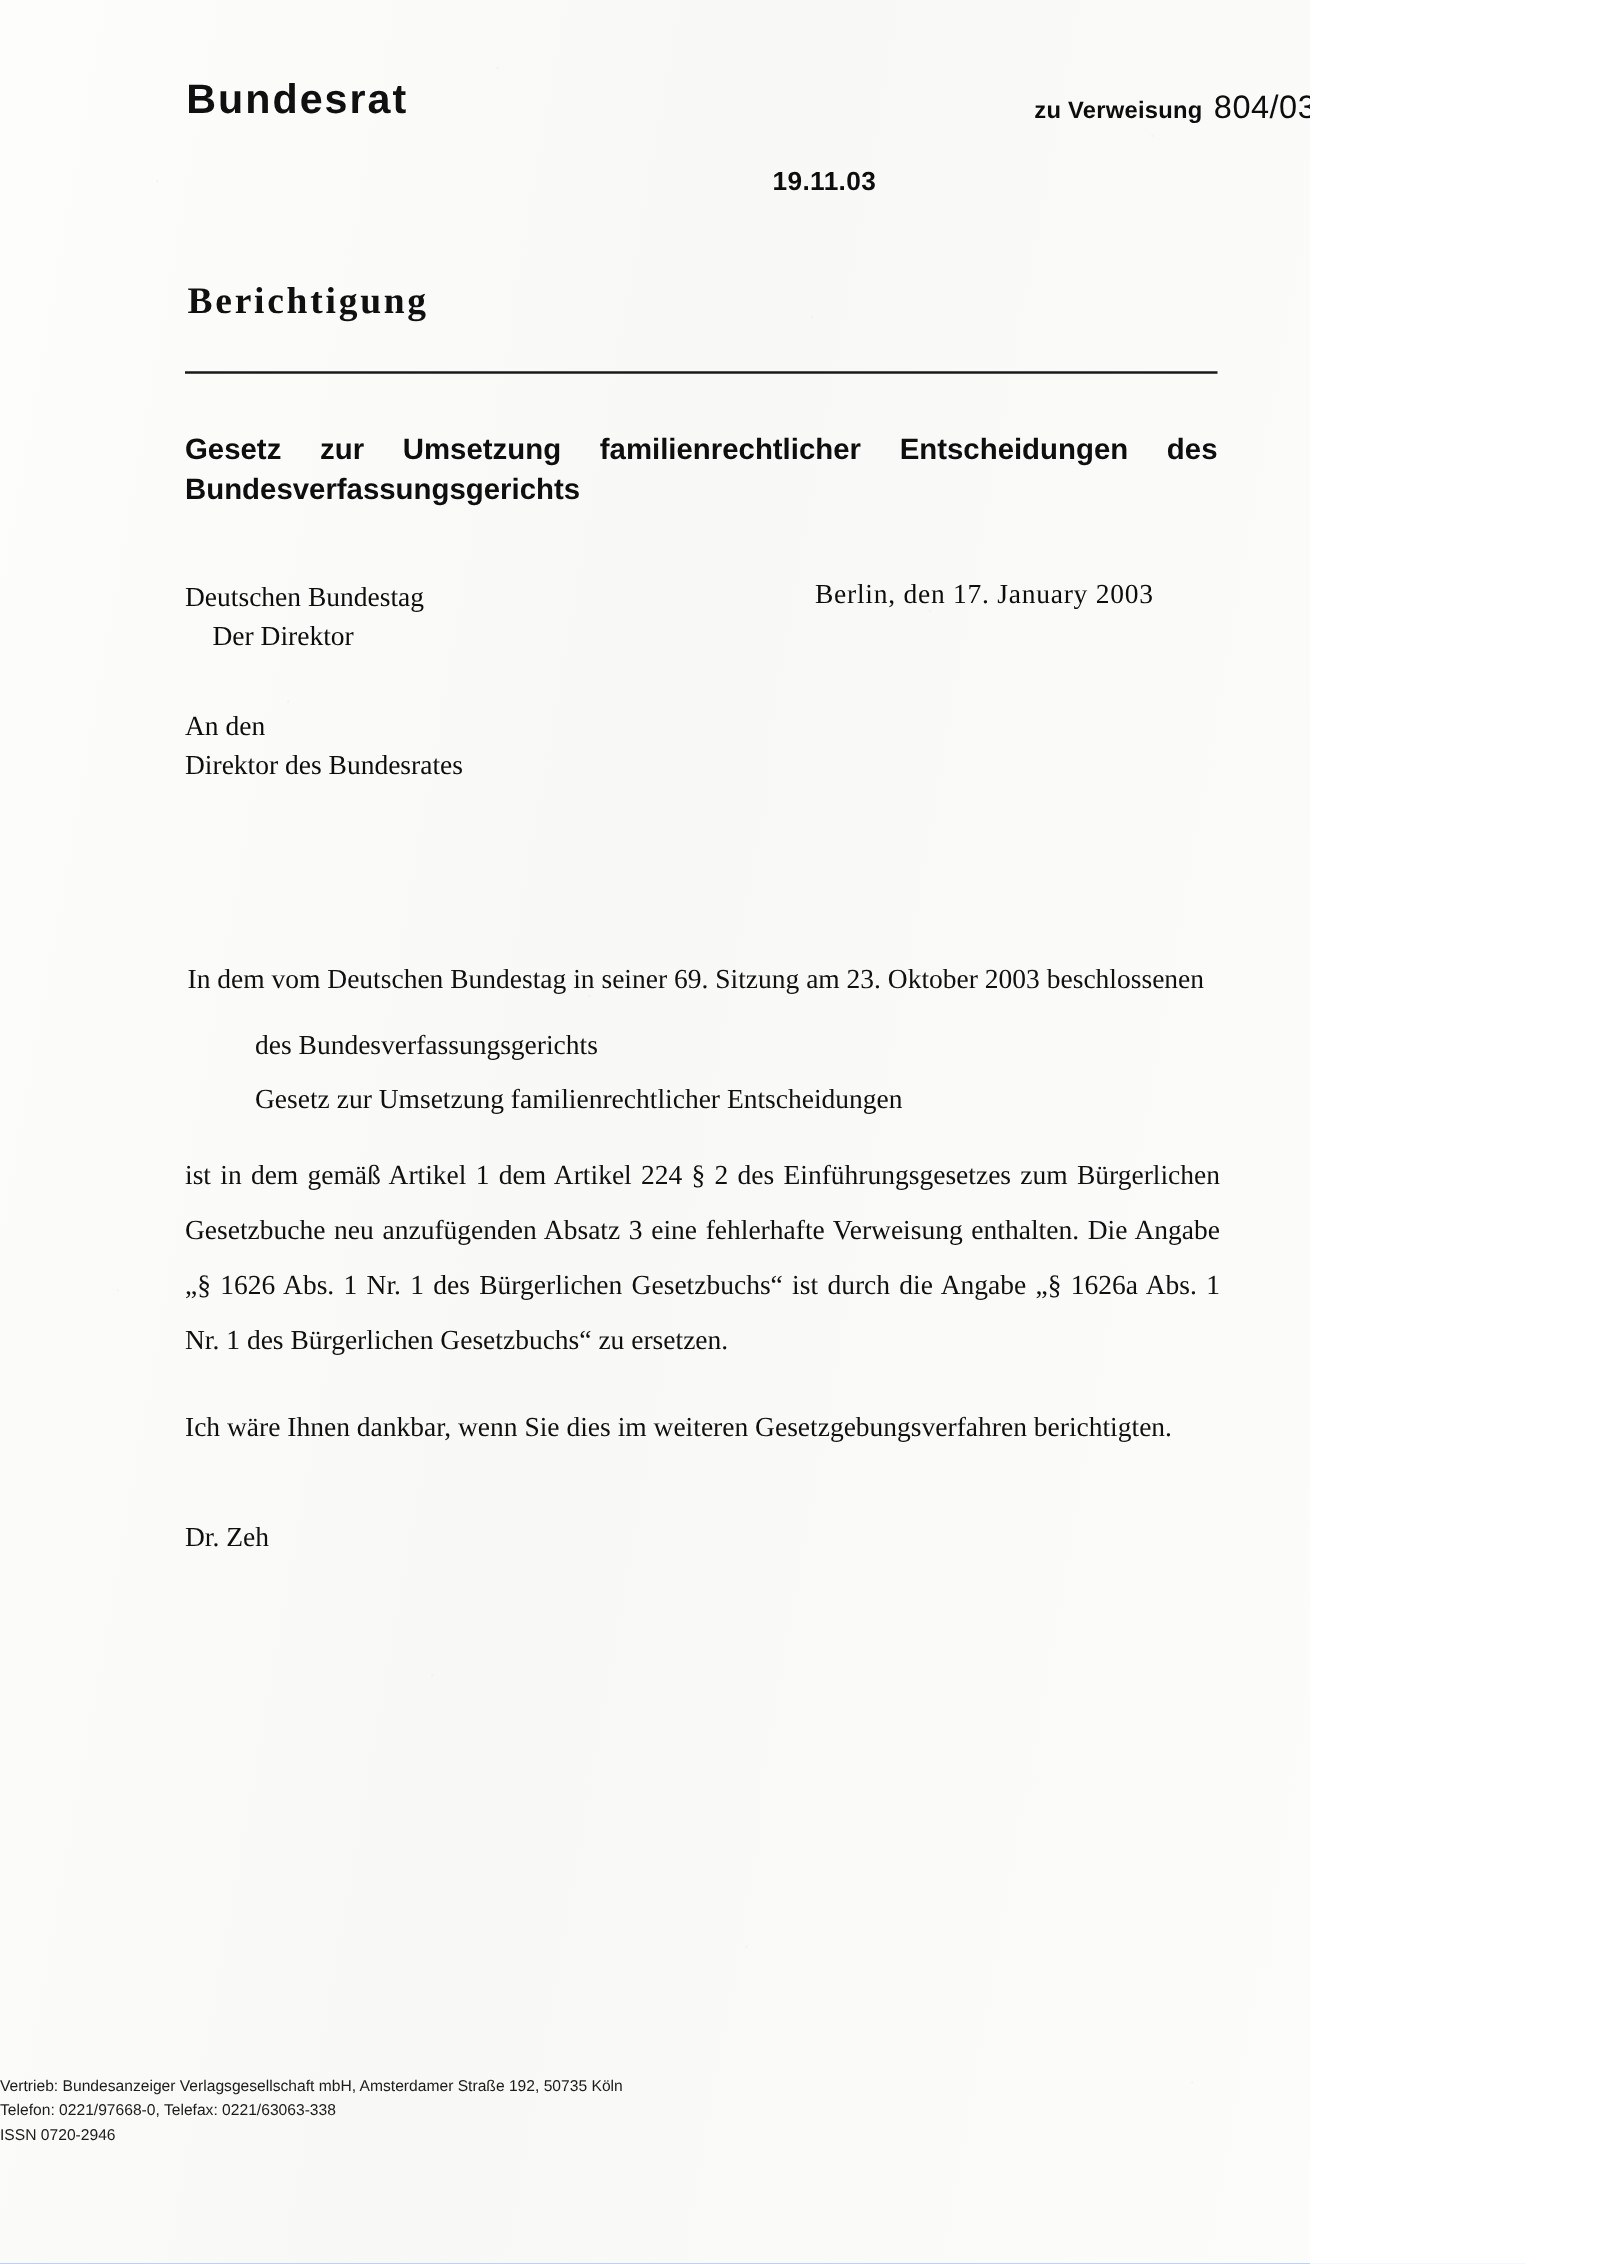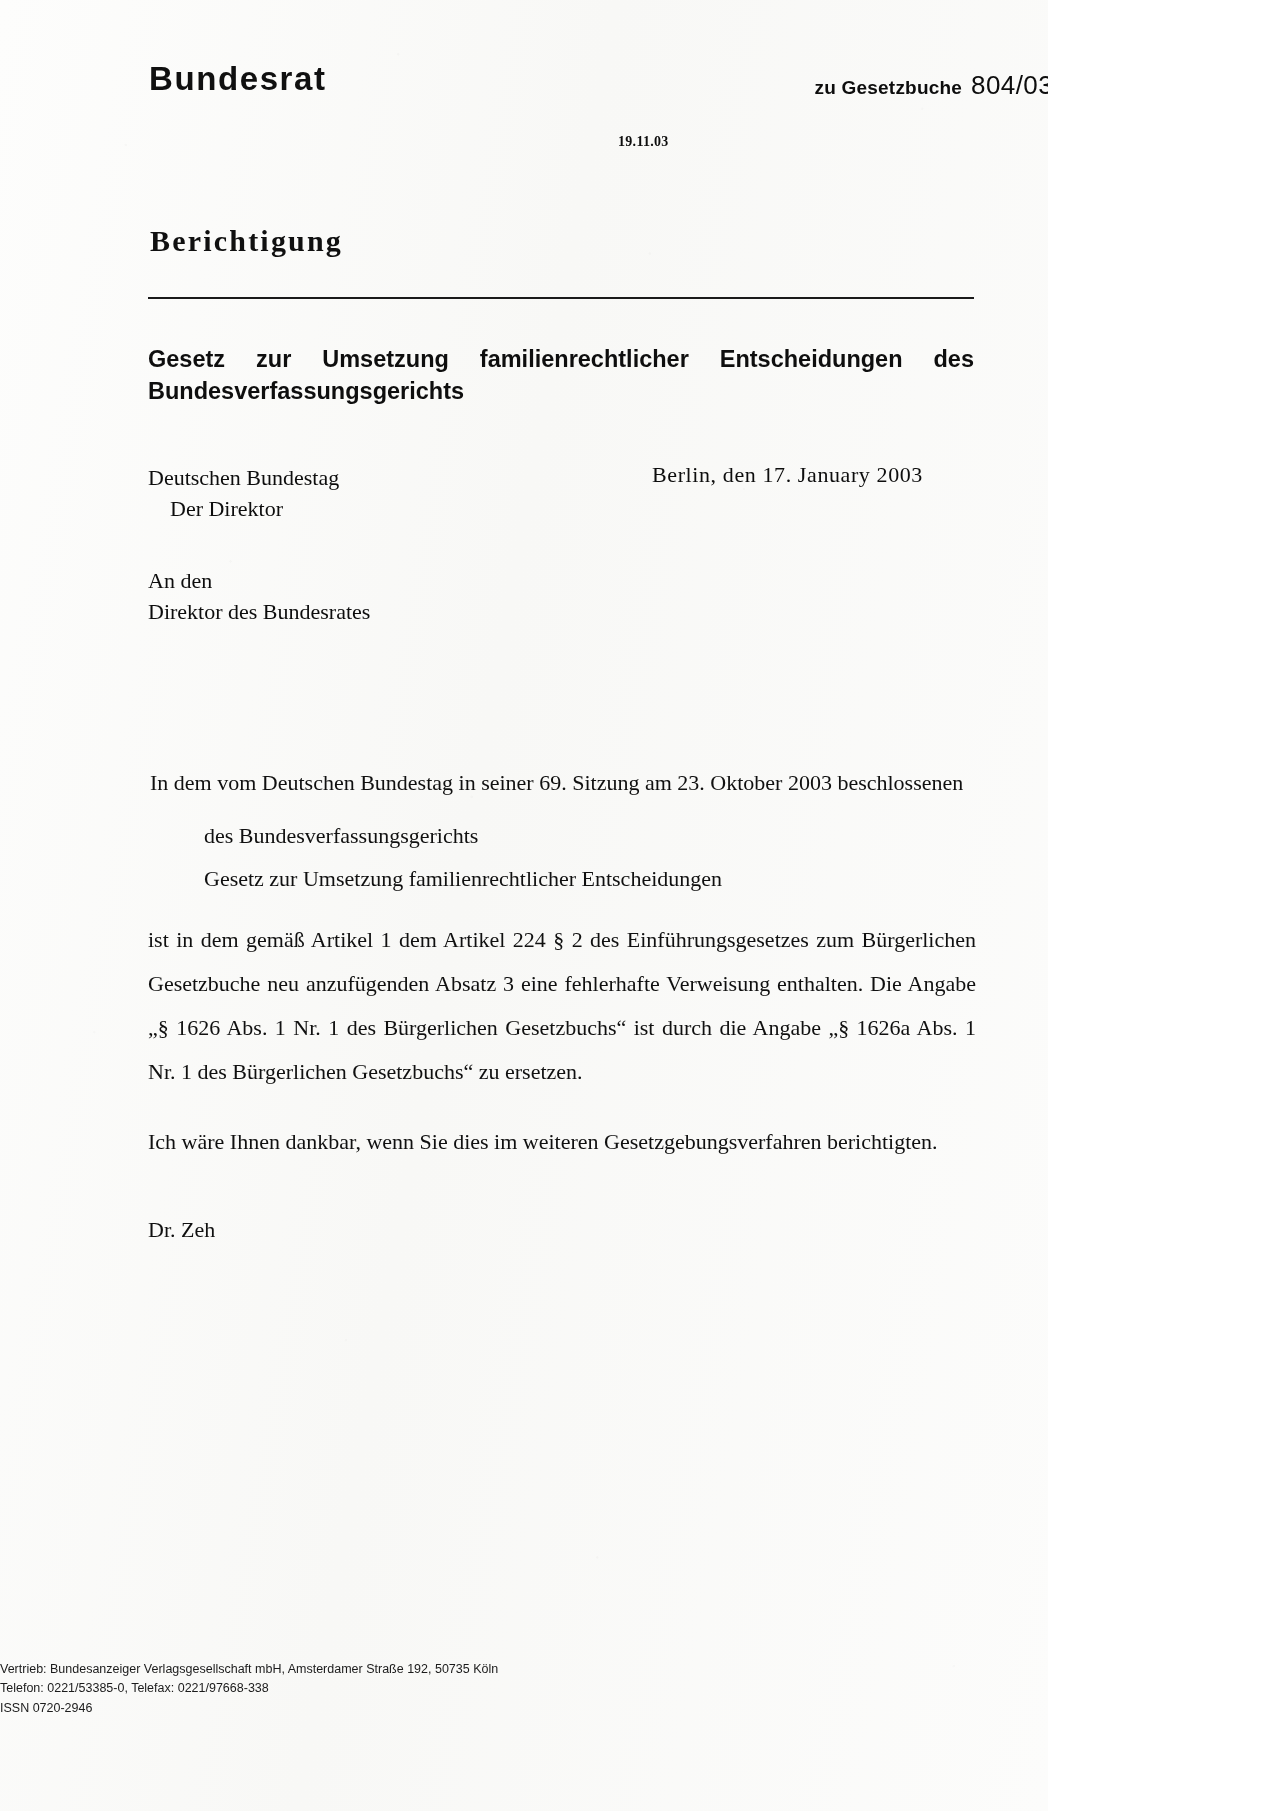--- a/index.html
+++ b/index.html
@@ -75,23 +75,23 @@
   .doc-ref .ref-number {
     font-weight: normal;
     font-size: 26px;
     letter-spacing: 0.4px;
     margin-left: 9px;
   }
   .doc-date {
     position: absolute;
     left: 618px;
     top: 134px;
-    font-family: Liberation Serif, serif;
-    font-weight: bold;
-    font-size: 14px;
+    font-family: Liberation Sans, sans-serif;
+    font-weight: bold;
+    font-size: 21px;
     letter-spacing: 0.3px;
   }
 
   
   .doc-kind {
     position: absolute;
     left: 150px;
     top: 224px;
     font-family: Liberation Serif, serif;
     font-weight: bold;
@@ -205,21 +205,21 @@
 <body>
 
 <div id="page">
   <div id="paper-texture"></div>
 
   <div id="content">
 
     <div class="masthead">
       <div class="org-name">Bundesrat</div>
       <div class="doc-ref">
-        <span class="ref-label">zu Gesetzbuche</span><span class="ref-number">804/03</span>
+        <span class="ref-label">zu Verweisung</span><span class="ref-number">804/03</span>
       </div>
     </div>
 
     <div class="doc-date">19.11.03</div>
 
     <div class="doc-kind">Berichtigung</div>
 
     <div class="rule"></div>
 
     <div class="law-title">
@@ -250,18 +250,18 @@
 
       <p class="p-main">ist in dem gemäß Artikel 1 dem Artikel 224 § 2 des Einführungsgesetzes zum Bürgerlichen Gesetzbuche neu anzufügenden Absatz 3 eine fehlerhafte Verweisung enthalten. Die Angabe „§ 1626 Abs. 1 Nr. 1 des Bürgerlichen Gesetzbuchs“ ist durch die Angabe „§ 1626a Abs. 1 Nr. 1 des Bürgerlichen Gesetzbuchs“ zu ersetzen.</p>
 
       <p class="p-thanks">Ich wäre Ihnen dankbar, wenn Sie dies im weiteren Gesetzgebungsverfahren berichtigten.</p>
 
       <p class="signature">Dr. Zeh</p>
     </div>
 
     <div class="footer">
       <span>Vertrieb: Bundesanzeiger Verlagsgesellschaft mbH, Amsterdamer Straße 192, 50735 Köln</span>
-      <span>Telefon: 0221/53385-0, Telefax: 0221/97668-338</span>
+      <span>Telefon: 0221/97668-0, Telefax: 0221/63063-338</span>
       <span>ISSN 0720-2946</span>
     </div>
 
   </div>
 </div>
 
 </body></html>

